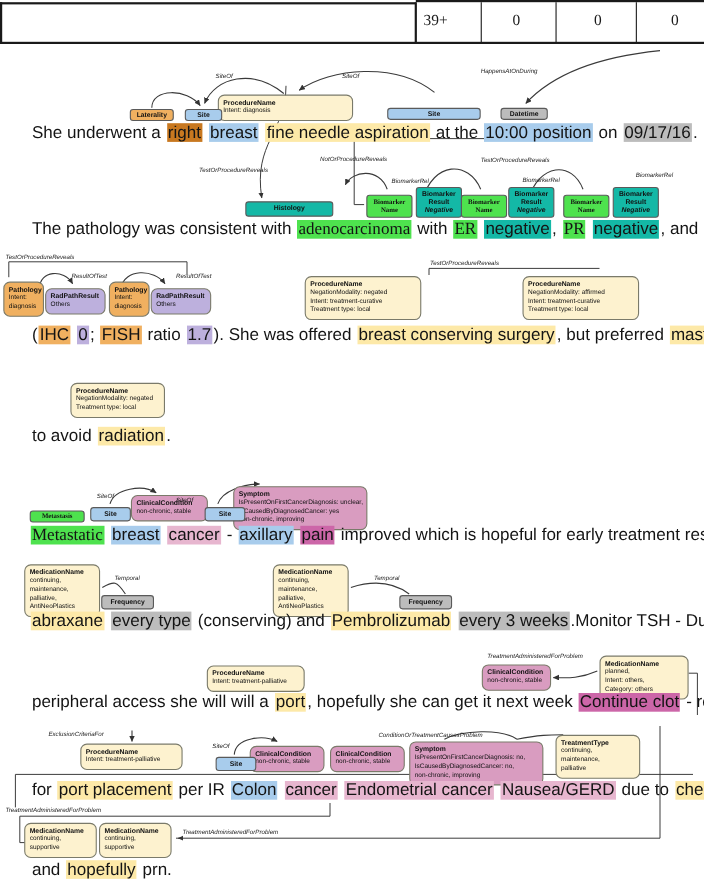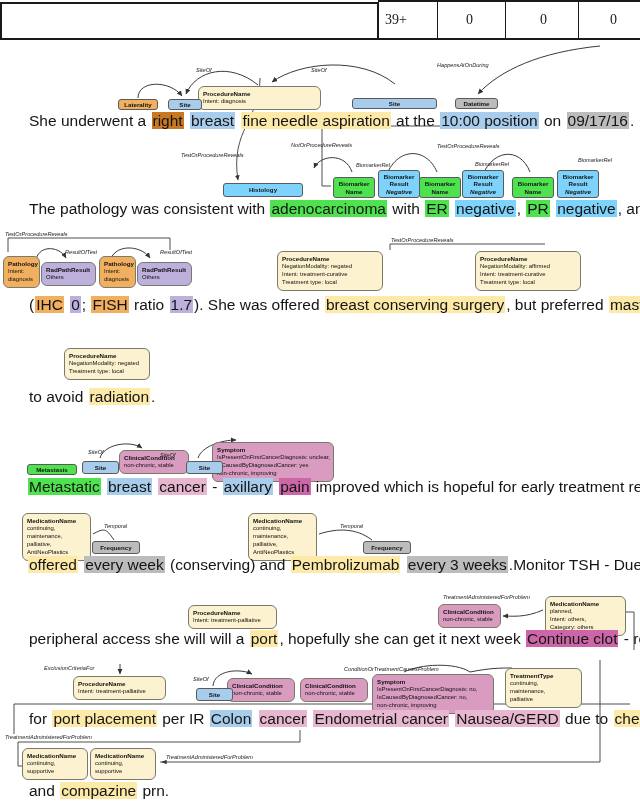--- a/index.html
+++ b/index.html
@@ -52,22 +52,22 @@
     position:absolute;font-style:italic;font-size:5.6px;
     color:#1b1b1b;white-space:nowrap;
     font-family:"Liberation Sans",sans-serif;
   }
 
   
   .c-orange{background:#f0b060;}
   .c-orange-d{background:#c87820;}
   .c-blue{background:#a8ccec;}
   .c-gray{background:#bcbcbc;}
-  .c-green{background:#4ee24e;}
-  .c-green-m{background:#7dd3fc;}
+  .c-green{background:#4ee24e;font-family:Liberation Serif, serif;}
+  .c-green-m{background:#14b8a6;}
   .c-yellow{background:#fde9a8;}
   .c-yellow-l{background:#fdf2cf;}
   .c-purple{background:#bdb0dd;}
   .c-pink{background:#d99cc0;}
   .c-pink-d{background:#cc66a8;}
   .c-pinkl{background:#e7b6cf;}
 </style>
 </head>
 <body>
 
@@ -337,16 +337,16 @@
     <div class="rel" style="left: 344px; top: 666px;">ConditionOrTreatmentCausesProblem</div>
     <div class="rel" style="left: 5px; top: 734px;">TreatmentAdministeredForProblem</div>
     <div class="rel" style="left: 166px; top: 754px;">TreatmentAdministeredForProblem</div>
   </div>
 
 <div class="line" style="left:28px;top:112px;"><span class="hl ">She underwent a </span><span class="hl c-orange-d">right</span><span class="hl "> </span><span class="hl c-blue">breast</span><span class="hl "> </span><span class="hl c-yellow">fine needle aspiration</span><span class="hl "> at the </span><span class="hl c-blue">10:00 position</span><span class="hl "> on </span><span class="hl c-gray">09/17/16</span><span class="hl ">.</span></div>
 <div class="line" style="left:28px;top:200px;"><span class="hl ">The pathology was consistent with </span><span class="hl c-green">adenocarcinoma</span><span class="hl "> with </span><span class="hl c-green">ER</span><span class="hl "> </span><span class="hl c-green-m">negative</span><span class="hl ">, </span><span class="hl c-green">PR</span><span class="hl "> </span><span class="hl c-green-m">negative</span><span class="hl ">, and </span></div>
 <div class="line" style="left:28px;top:296px;"><span class="hl ">(</span><span class="hl c-orange">IHC</span><span class="hl "> </span><span class="hl c-purple">0</span><span class="hl ">; </span><span class="hl c-orange">FISH</span><span class="hl "> ratio </span><span class="hl c-purple">1.7</span><span class="hl ">). She was offered </span><span class="hl c-yellow">breast conserving surgery</span><span class="hl ">, but preferred </span><span class="hl c-yellow">mastectomy</span></div>
 <div class="line" style="left:28px;top:388px;text-align:right;"><span class="hl ">to avoid </span><span class="hl c-yellow">radiation</span><span class="hl ">.</span></div>
 <div class="line" style="left:28px;top:478px;"><span class="hl c-green">Metastatic</span><span class="hl "> </span><span class="hl c-blue">breast</span><span class="hl "> </span><span class="hl c-pinkl">cancer</span><span class="hl "> - </span><span class="hl c-blue">axillary</span><span class="hl "> </span><span class="hl c-pink-d">pain</span><span class="hl "> improved which is hopeful for early treatment response - Continue</span></div>
-<div class="line" style="left:28px;top:556px;"><span class="hl c-yellow">offered</span><span class="hl "> </span><span class="hl c-gray">every week</span><span class="hl "> (conserving) and </span><span class="hl c-yellow">Pembrolizumab</span><span class="hl "> </span><span class="hl c-gray">every 3 weeks</span><span class="hl ">.Monitor TSH - Due to poor</span></div>
+<div class="line" style="left:28px;top:556px;"><span class="hl c-yellow">abraxane</span><span class="hl "> </span><span class="hl c-gray">every type</span><span class="hl "> (conserving) and </span><span class="hl c-yellow">Pembrolizumab</span><span class="hl "> </span><span class="hl c-gray">every 3 weeks</span><span class="hl ">.Monitor TSH - Due to poor</span></div>
 <div class="line" style="left:28px;top:630px;"><span class="hl ">peripheral access she will will a </span><span class="hl c-yellow">port</span><span class="hl ">, hopefully she can get it next week </span><span class="hl c-pink-d">Continue clot</span><span class="hl "> - restart </span></div>
 <div class="line" style="left:28px;top:710px;"><span class="hl ">for </span><span class="hl c-yellow">port placement</span><span class="hl "> per IR </span><span class="hl c-blue">Colon</span><span class="hl "> </span><span class="hl c-pinkl">cancer</span><span class="hl "> </span><span class="hl c-pinkl">Endometrial cancer</span><span class="hl "> </span><span class="hl c-pinkl">Nausea/GERD</span><span class="hl "> due to </span><span class="hl c-yellow">chemo</span></div>
-<div class="line" style="left:28px;top:782px;"><span class="hl ">and </span><span class="hl c-yellow">compazine</span><span class="hl "> prn.</span></div>
+<div class="line" style="left:28px;top:782px;"><span class="hl ">and </span><span class="hl c-yellow">hopefully</span><span class="hl "> prn.</span></div>
 
 </body></html>

